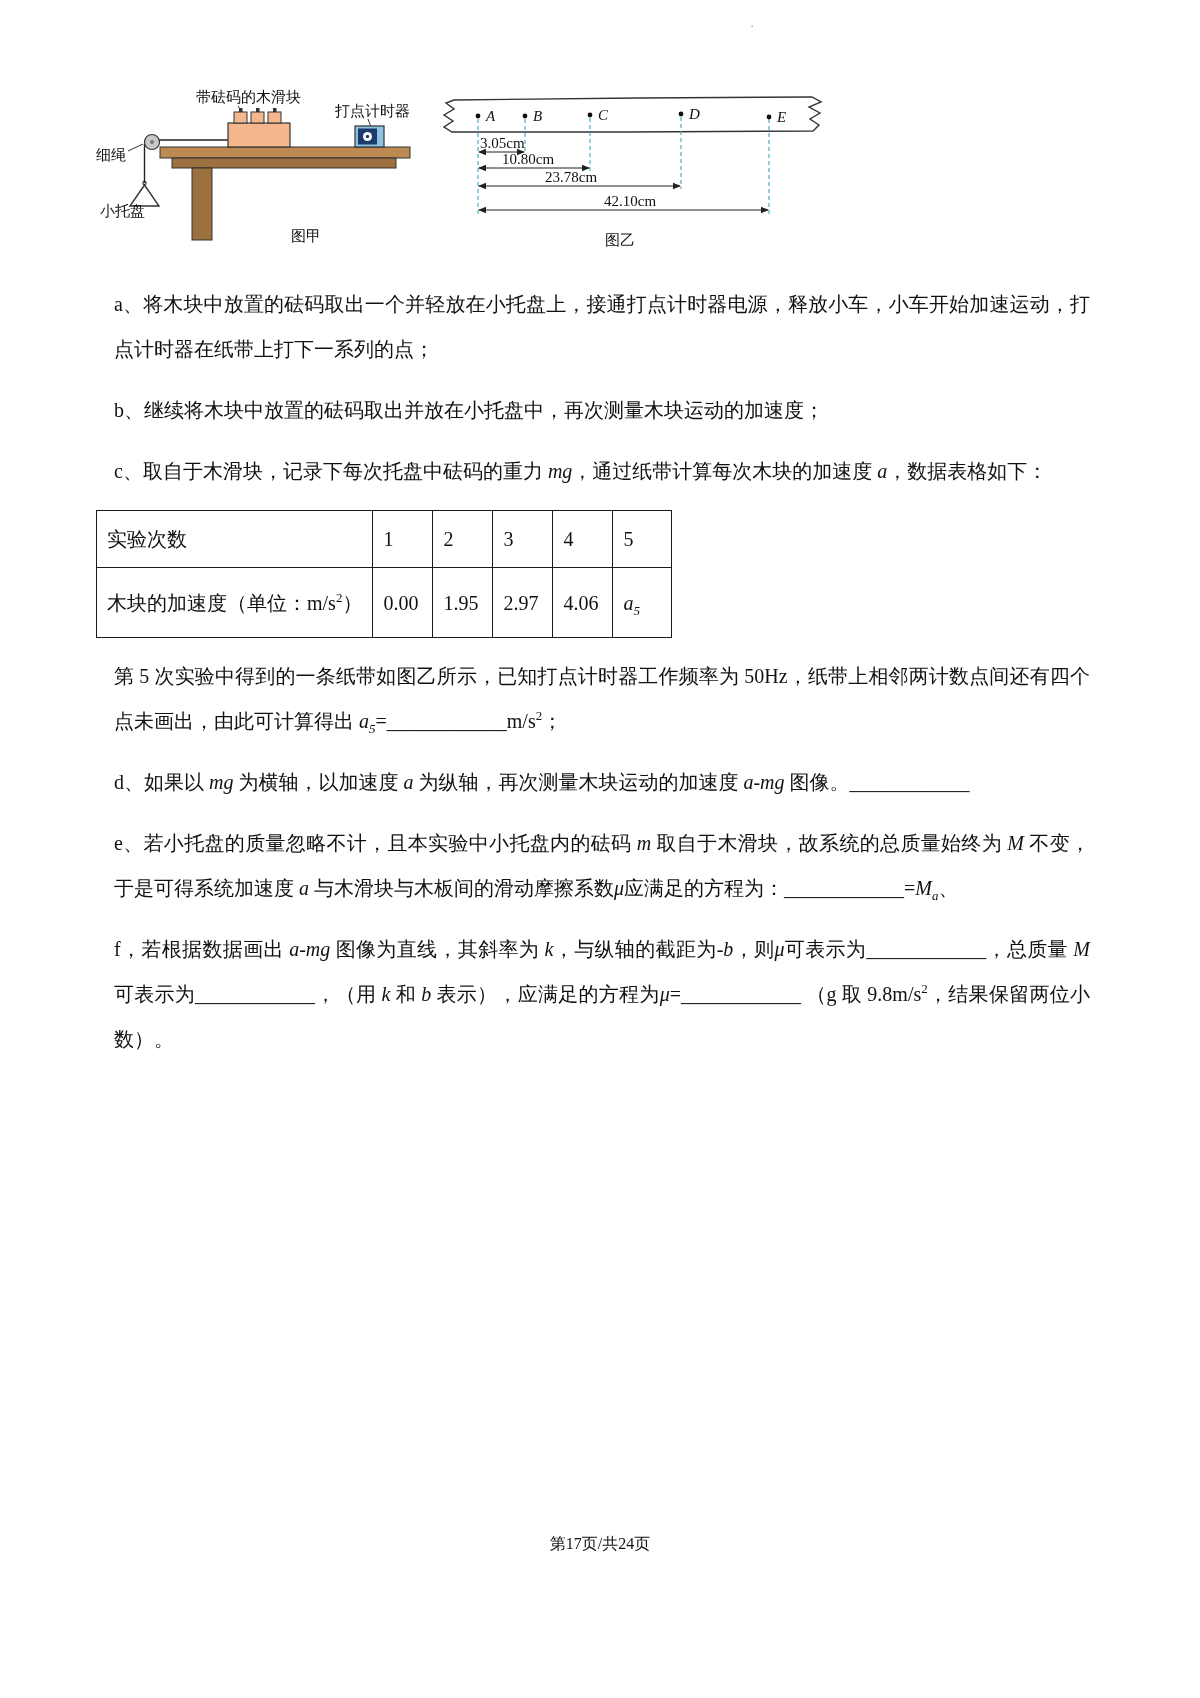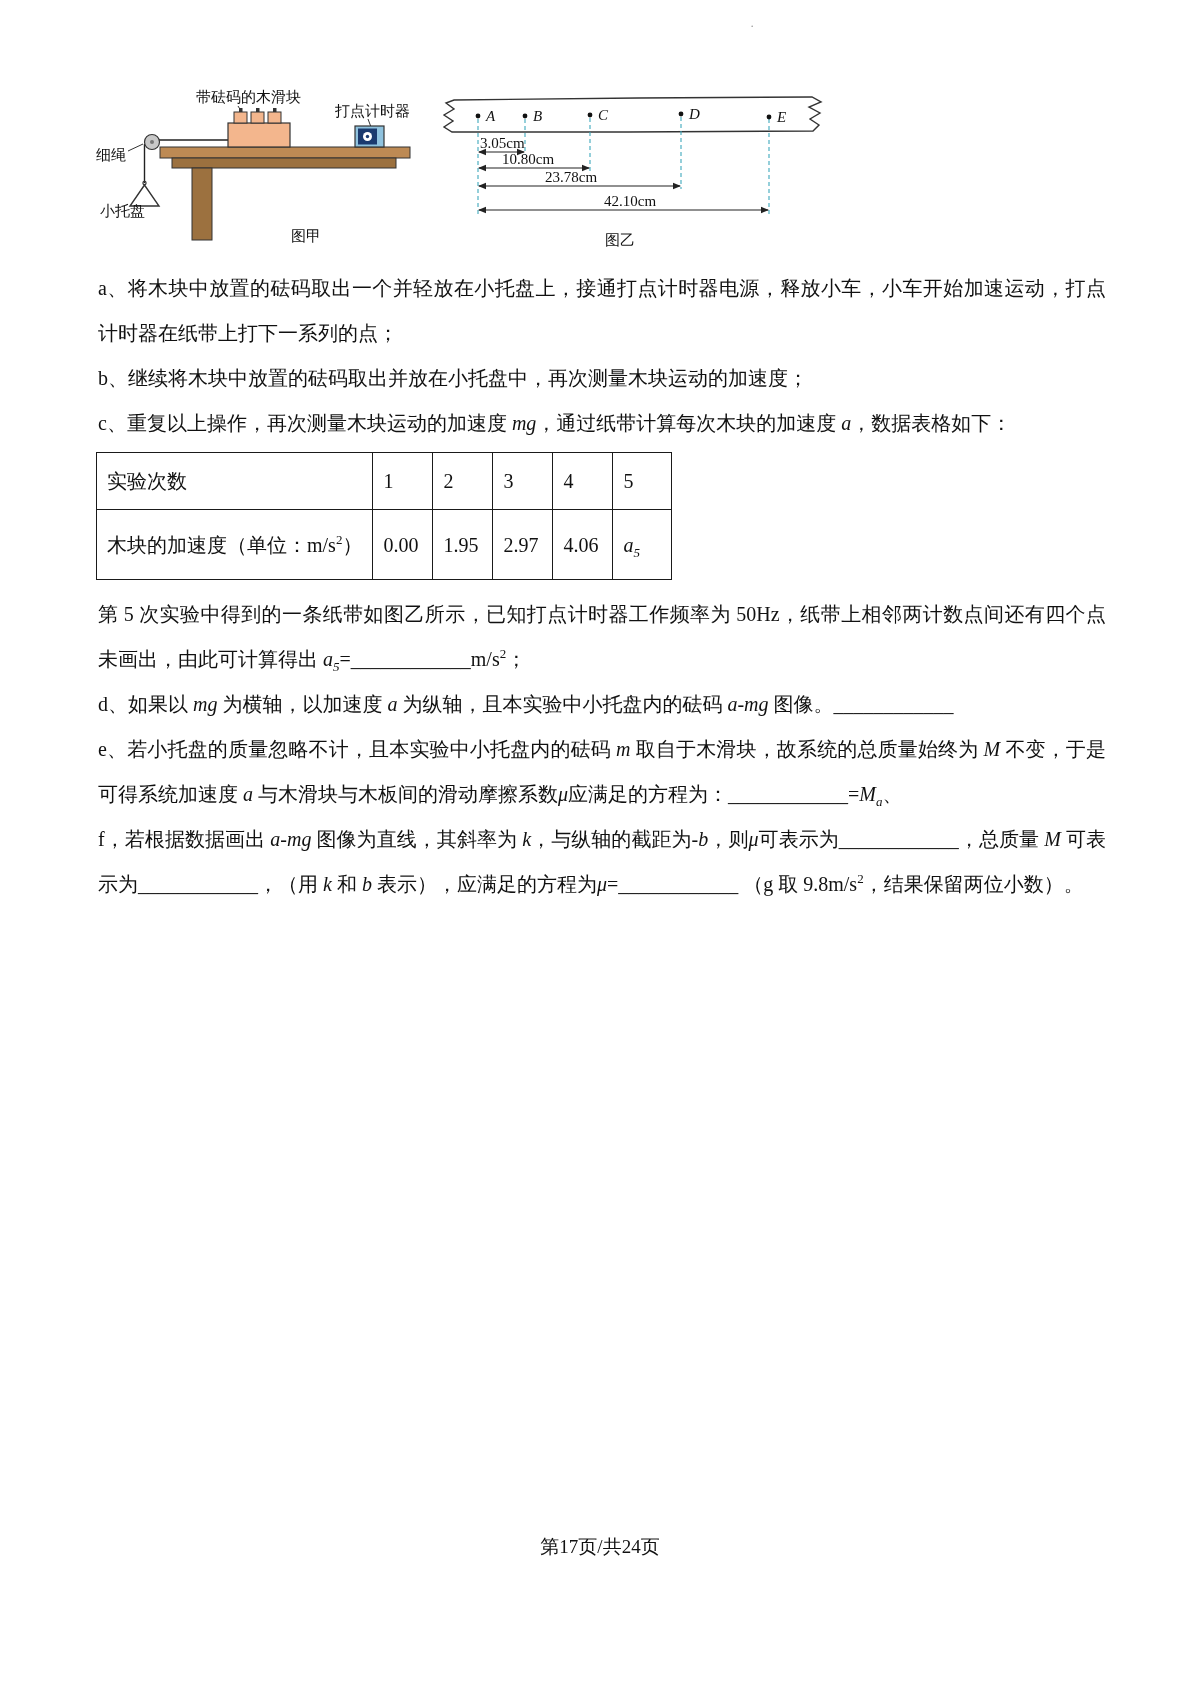--- a/index.html
+++ b/index.html
@@ -13,33 +13,33 @@
   #fig-jia{position:absolute;left:88px;top:0;}
   #fig-yi{position:absolute;left:438px;top:5px;}
   svg text{font-family:"Liberation Serif","DejaVu Serif",serif;fill:#111;}
   .clabel{font-size:15px;}
   .pt{font-size:15px;font-style:italic;}
   .meas{font-size:15px;}
   .dash{stroke-dasharray:4,3;stroke-width:1.1;fill:none;}
 
   
   .textcol{position:absolute;top:266px;left:98px;width:1008px;font-size:20px;line-height:45px;}
-  .textcol p{margin:0;text-align:justify;}
+  .textcol p{margin:16px;text-align:justify;}
   .textcol i{}
   sup{font-size:13px;vertical-align:super;line-height:0;}
   sub{font-size:13px;vertical-align:sub;line-height:0;}
 
   
   table.datatable{border-collapse:collapse;margin:6px 0 12px -2px;table-layout:fixed;}
   .datatable td{border:1.5px solid #1a1a1a;font-size:20px;padding:0 10px;vertical-align:middle;
                 text-align:left;line-height:26px;overflow:hidden;white-space:nowrap;}
   tr.r12{height:57px;}
   tr.r3{height:70px;}
 
-  .footer{position:absolute;top:1534px;left:0;width:1200px;text-align:center;font-size:19px;}
+  .footer{position:absolute;top:1534px;left:0;width:1200px;text-align:center;font-size:16px;}
 </style>
 </head>
 <body>
 
 <div class="page">
 
   <span class="stray">·</span>
 
   <div class="figwrap">
 
@@ -145,21 +145,21 @@
       <text x="167" y="157" class="clabel">图乙</text>
     </svg>
   </div>
 
   <div class="textcol">
 
     <p><span>a、将木块中放置的砝码取出一个并轻放在小托盘上，接通打点计时器电源，释放小车，小车开始加速运动，打点计时器在纸带上打下一系列的点；</span></p>
 
     <p><span>b、继续将木块中放置的砝码取出并放在小托盘中，再次测量木块运动的加速度；</span></p>
 
-    <p><span>c、重复以上操作，再次测量木块运动的加速度 </span><i>mg</i><span>，通过纸带计算每次木块的加速度 </span><i>a</i><span>，数据表格如下：</span></p>
+    <p><span>c、取自于木滑块，记录下每次托盘中砝码的重力 </span><i>mg</i><span>，通过纸带计算每次木块的加速度 </span><i>a</i><span>，数据表格如下：</span></p>
 
     <table class="datatable">
       <colgroup>
         <col style="width:268px">
           <col style="width:60px">
           <col style="width:60px">
         <col style="width:60px">
           <col style="width:60px">
           <col style="width:59px">
       </colgroup>
@@ -178,21 +178,21 @@
         <td>1.95</td>
         <td>2.97</td>
         <td>4.06</td>
         <td><i>a</i><sub><i>5</i></sub></td>
       </tr>
     </tbody>
       </table>
 
     <p><span>第 5 次实验中得到的一条纸带如图乙所示，已知打点计时器工作频率为 50Hz，纸带上相邻两计数点间还有四个点未画出，由此可计算得出 </span><i>a</i><sub><i>5</i></sub><span>=____________m/s</span><sup>2</sup><span>；</span></p>
 
-    <p><span>d、如果以 </span><i>mg</i><span> 为横轴，以加速度 </span><i>a</i><span> 为纵轴，且本实验中小托盘内的砝码 </span><i>a-mg</i><span> 图像。____________</span></p>
+    <p><span>d、如果以 </span><i>mg</i><span> 为横轴，以加速度 </span><i>a</i><span> 为纵轴，再次测量木块运动的加速度 </span><i>a-mg</i><span> 图像。____________</span></p>
 
     <p><span>e、若小托盘的质量忽略不计，且本实验中小托盘内的砝码 </span><i>m</i><span> 取自于木滑块，故系统的总质量始终为 </span><i>M</i><span> 不变，于是可得系统加速度 </span><i>a</i><span> 与木滑块与木板间的滑动摩擦系数</span><i>μ</i><span>应满足的方程为：____________=</span><i>M</i><sub><i>a</i></sub><span>、</span></p>
 
     <p><span>f，若根据数据画出 </span><i>a-mg</i><span> 图像为直线，其斜率为 </span><i>k</i><span>，与纵轴的截距为-</span><i>b</i><span>，则</span><i>μ</i><span>可表示为____________，总质量 </span><i>M</i><span> 可表示为____________，（用 </span><i>k</i><span> 和 </span><i>b</i><span> 表示），应满足的方程为</span><i>μ</i><span>=____________ （g 取 9.8m/s</span><sup>2</sup><span>，结果保留两位小数）。</span></p>
 
   </div>
 
   <div class="footer">第17页/共24页</div>
 
 </div>

